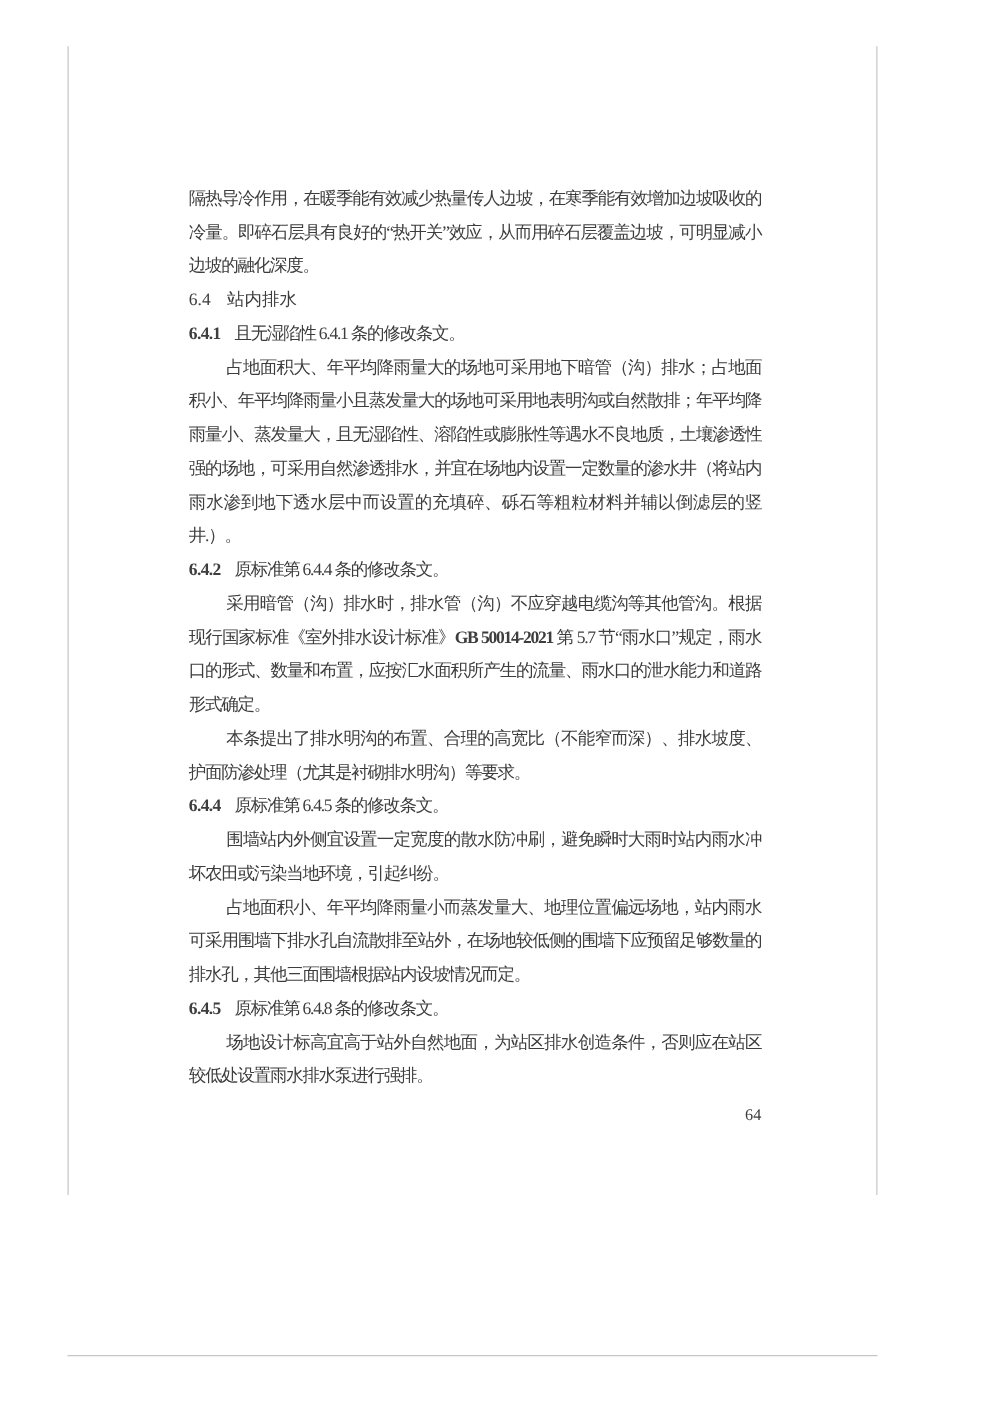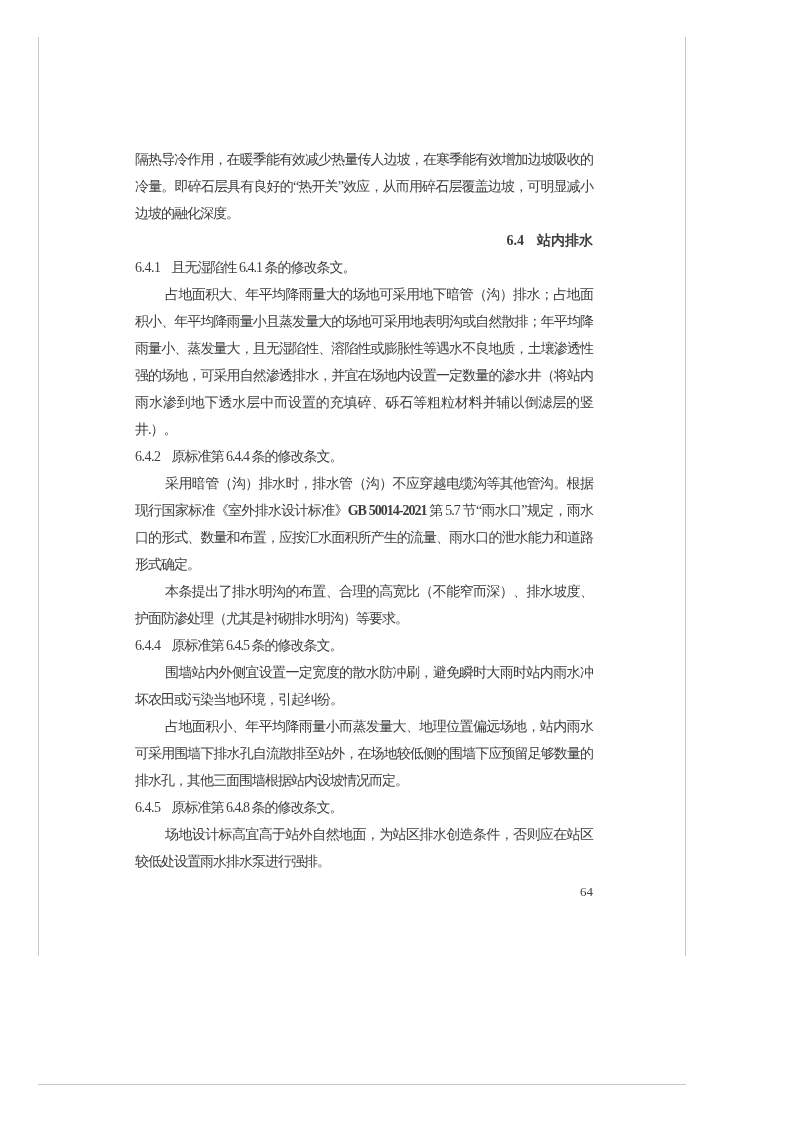--- a/index.html
+++ b/index.html
@@ -4,39 +4,39 @@
 <style>
   html, body { margin: 0; padding: 0; }
   body {
     width: 793px; height: 1123px;
     background: #ffffff;
     position: relative;
     font-family: "Liberation Serif", "DejaVu Serif", serif;
     color: #3d3d3d;
     overflow: hidden;
   }
-  .page { position: absolute; inset: 0; }
+  .page { position: absolute; inset: 0; margin-left: 16px; }
   .border-v { position: absolute; width: 1px; background: #c7c7c7; top: 37px; height: 919px; }
   .border-v.left  { left: 38px; }
   .border-v.right { left: 685px; }
   .border-h { position: absolute; height: 1px; background: #c7c7c7; top: 1084px; left: 38px; width: 648px; }
   .text-col {
     position: absolute; left: 135px; top: 146px; width: 458px;
     font-size: 14px; line-height: 27px; letter-spacing: -1px;
     text-align: justify;
   }
   p { margin: 0; text-indent: 30px; }
   p.cont { text-indent: 0; }
   .section-heading {
-    text-align: right; font-weight: bold; letter-spacing: 0;
+    text-align: left; font-weight: normal; letter-spacing: 0;
     line-height: 27px;
   }
   .sec-num { margin-right: 13px; }
   .clause-head { text-indent: 0; }
-  .clause-num { font-weight: normal; margin-right: 11px; letter-spacing: -0.5px; }
+  .clause-num { font-weight: bold; margin-right: 11px; letter-spacing: -0.5px; }
   .std { font-weight: bold; }
   .page-number {
     position: absolute; top: 884px; left: 135px; width: 458px;
     text-align: right; font-size: 13px; letter-spacing: 0; line-height: 16px;
   }
 </style>
 </head>
 <body>
 
 <div class="page">

